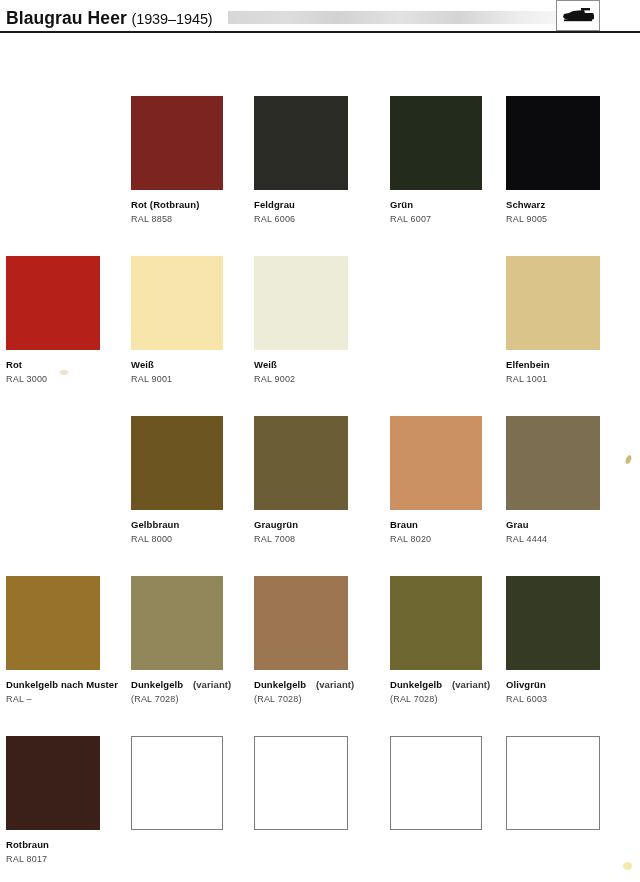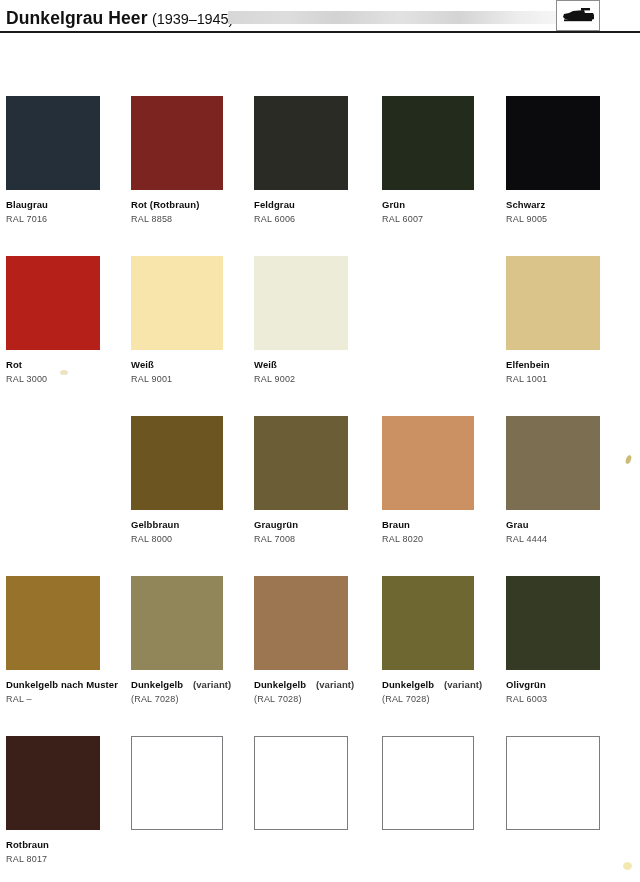--- a/index.html
+++ b/index.html
@@ -89,21 +89,21 @@
     height: 160px;
   }
   .cell {
     position: absolute;
     top: 0;
     width: 126px;
   }
   .cell.c0 { left: 6px; }
   .cell.c1 { left: 131px; }
   .cell.c2 { left: 254px; }
-  .cell.c3 { left: 382px; }
+  .cell.c3 { left: 390px; }
   .cell.c4 { left: 506px; }
 
   .swatch {
     width: 94px;
     height: 94px;
     box-sizing: border-box;
   }
   .swatch.empty {
     background: #ffffff;
     border: 1px solid #7b7b80;
@@ -143,42 +143,37 @@
     position: absolute;
     border-radius: 50%;
     pointer-events: none;
   }
 </style>
 </head>
 <body>
 
 <div class="header">
   <div class="header-title">
-    <span class="ht-main">Dunkelgrau Heer</span>
+    <span class="ht-main">Blaugrau Heer</span>
     <span class="ht-years">(1939–1945)</span>
   </div>
   <div class="header-bar"></div>
   <div class="header-rule"></div>
   <div class="header-icon-box">
     <svg width="38" height="20" viewBox="0 0 38 20" xmlns="http://www.w3.org/2000/svg" aria-hidden="true">
       <path fill="#111111" d="M13 4 L24 3 L25 6 L33 6 L34 8 L34 12 L31 13 L9 13 L5 12 L3 10 L4 7 L9 6 Z"></path>
       <rect fill="#111111" x="21" y="1" width="9" height="2.4"></rect>
       <rect fill="#111111" x="4" y="12.4" width="28" height="1.8"></rect>
     </svg>
   </div>
 </div>
 
 <div class="grid">
 
   <div class="row">
-    <div class="cell c0">
-      <div class="swatch filled" style="background:#252f3a"></div>
-      <div class="label">Blaugrau</div>
-      <div class="ral">RAL 7016</div>
-    </div>
     <div class="cell c1">
       <div class="swatch filled" style="background:#7c2420"></div>
       <div class="label">Rot (Rotbraun)</div>
       <div class="ral">RAL 8858</div>
     </div>
     <div class="cell c2">
       <div class="swatch filled" style="background:#2b2b25"></div>
       <div class="label">Feldgrau</div>
       <div class="ral">RAL 6006</div>
     </div>

